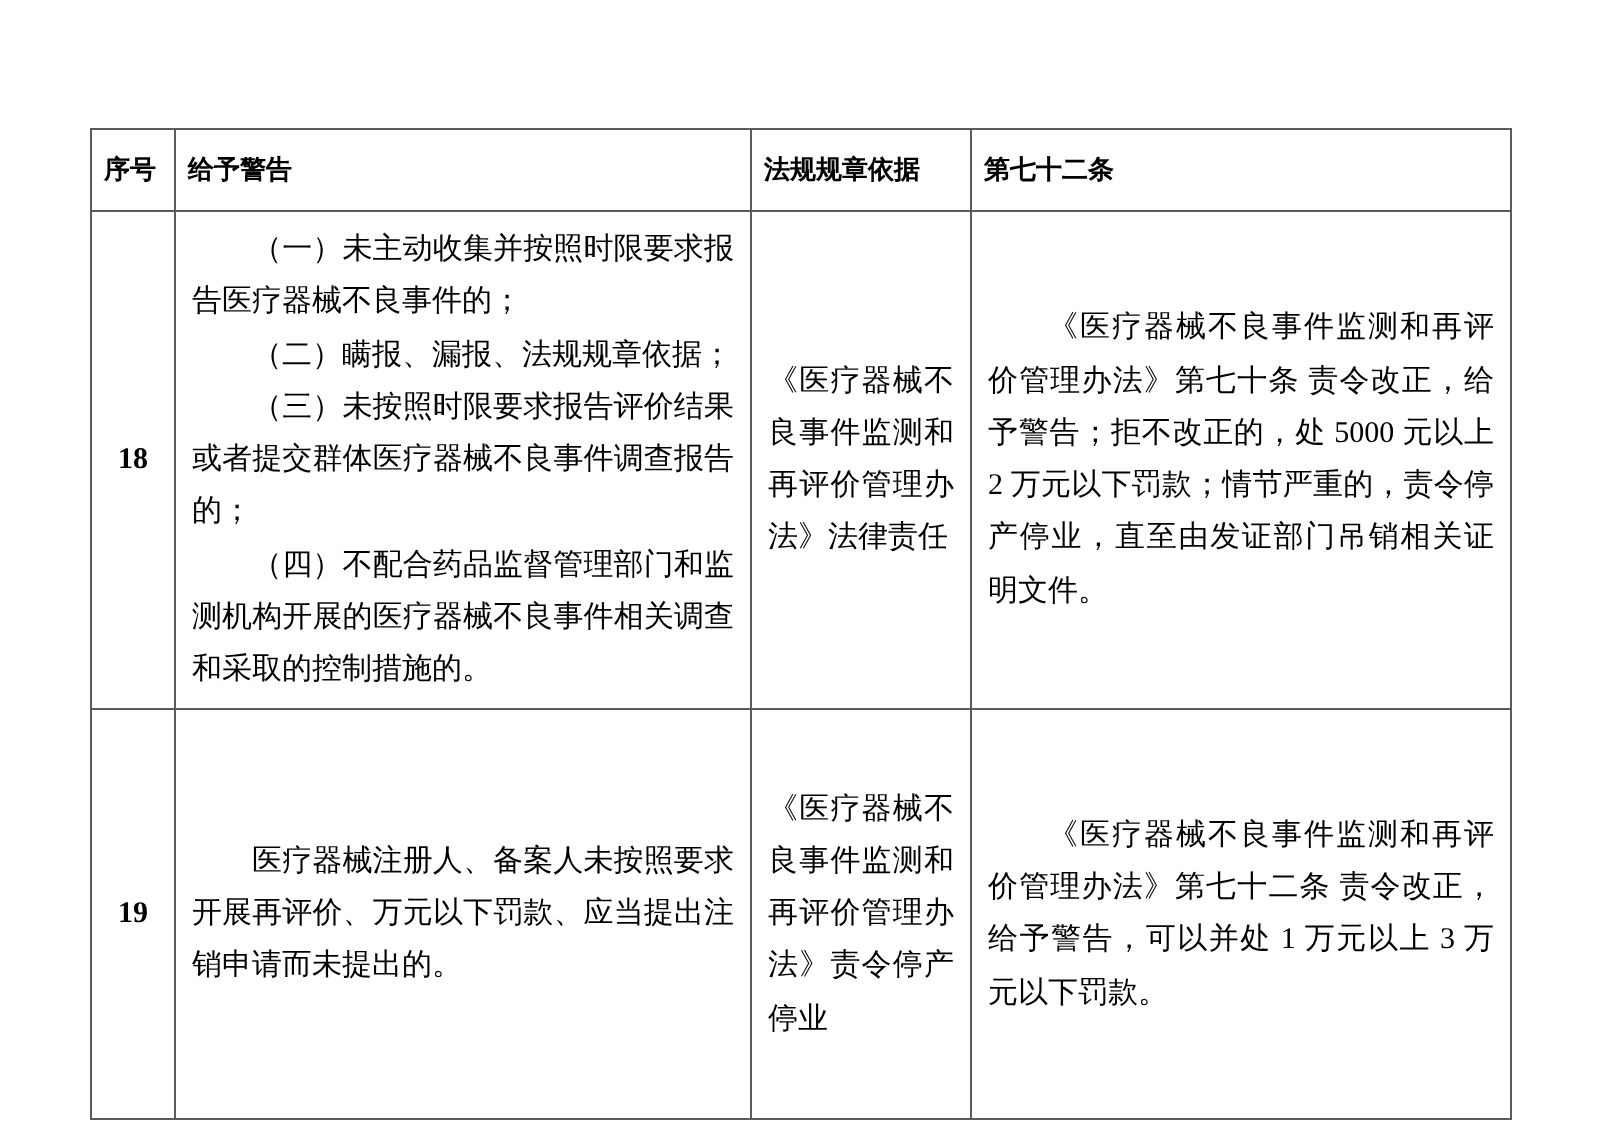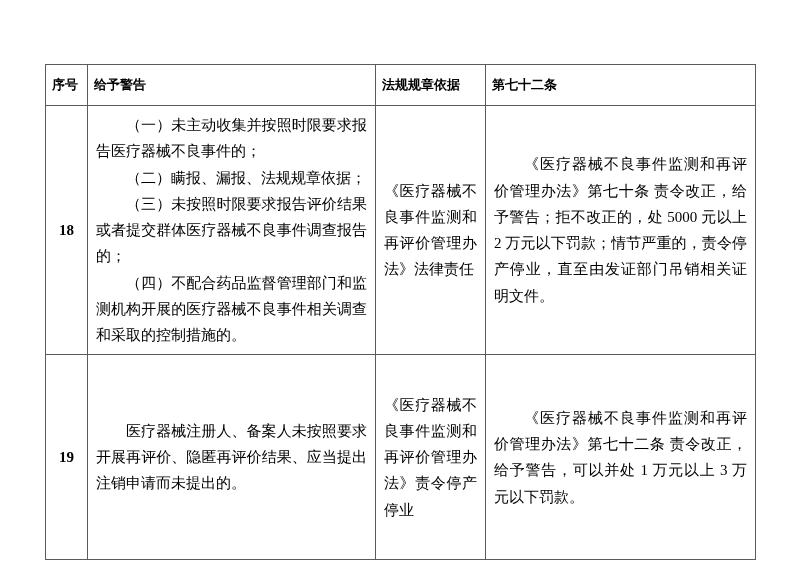--- a/index.html
+++ b/index.html
@@ -113,21 +113,21 @@
             <p class="para indent">（四）不配合药品监督管理部门和监测机构开展的医疗器械不良事件相关调查和采取的控制措施的。</p>
           </td>
           <td class="cell-basis">《医疗器械不良事件监测和再评价管理办法》法律责任</td>
           <td class="cell-liability">
             <p class="para indent">《医疗器械不良事件监测和再评价管理办法》第七十条 责令改正，给予警告；拒不改正的，处 5000 元以上 2 万元以下罚款；情节严重的，责令停产停业，直至由发证部门吊销相关证明文件。</p>
           </td>
         </tr>
         <tr class="row-19">
           <td class="cell-no">19</td>
           <td class="cell-prohibition">
-            <p class="para indent">医疗器械注册人、备案人未按照要求开展再评价、隐匿再评价结果、应当提出注销申请而未提出的。</p>
+            <p class="para indent">医疗器械注册人、备案人未按照要求开展再评价、万元以下罚款、应当提出注销申请而未提出的。</p>
           </td>
           <td class="cell-basis">《医疗器械不良事件监测和再评价管理办法》责令停产停业</td>
           <td class="cell-liability">
             <p class="para indent">《医疗器械不良事件监测和再评价管理办法》第七十二条 责令改正，给予警告，可以并处 1 万元以上 3 万元以下罚款。</p>
           </td>
         </tr>
       </tbody>
     </table>
   </div>
 </div>

